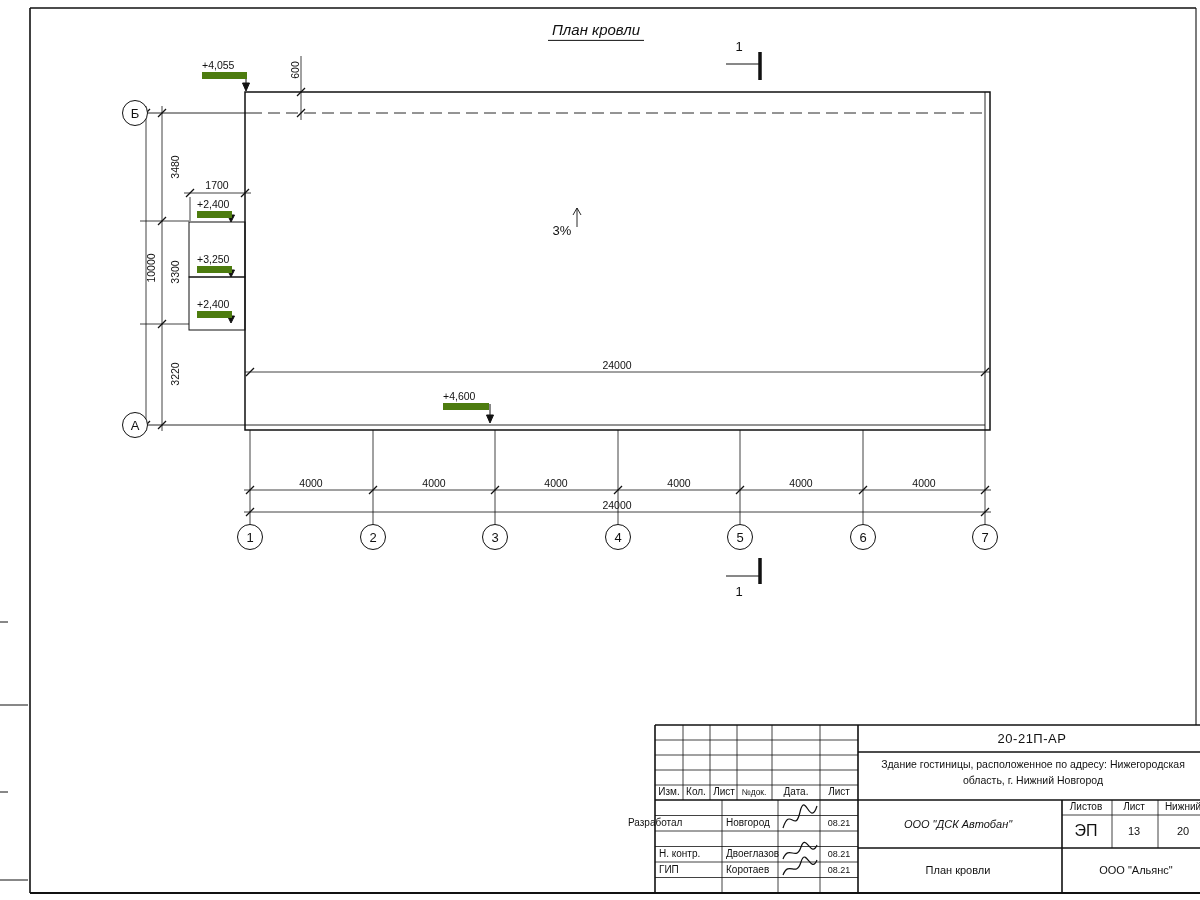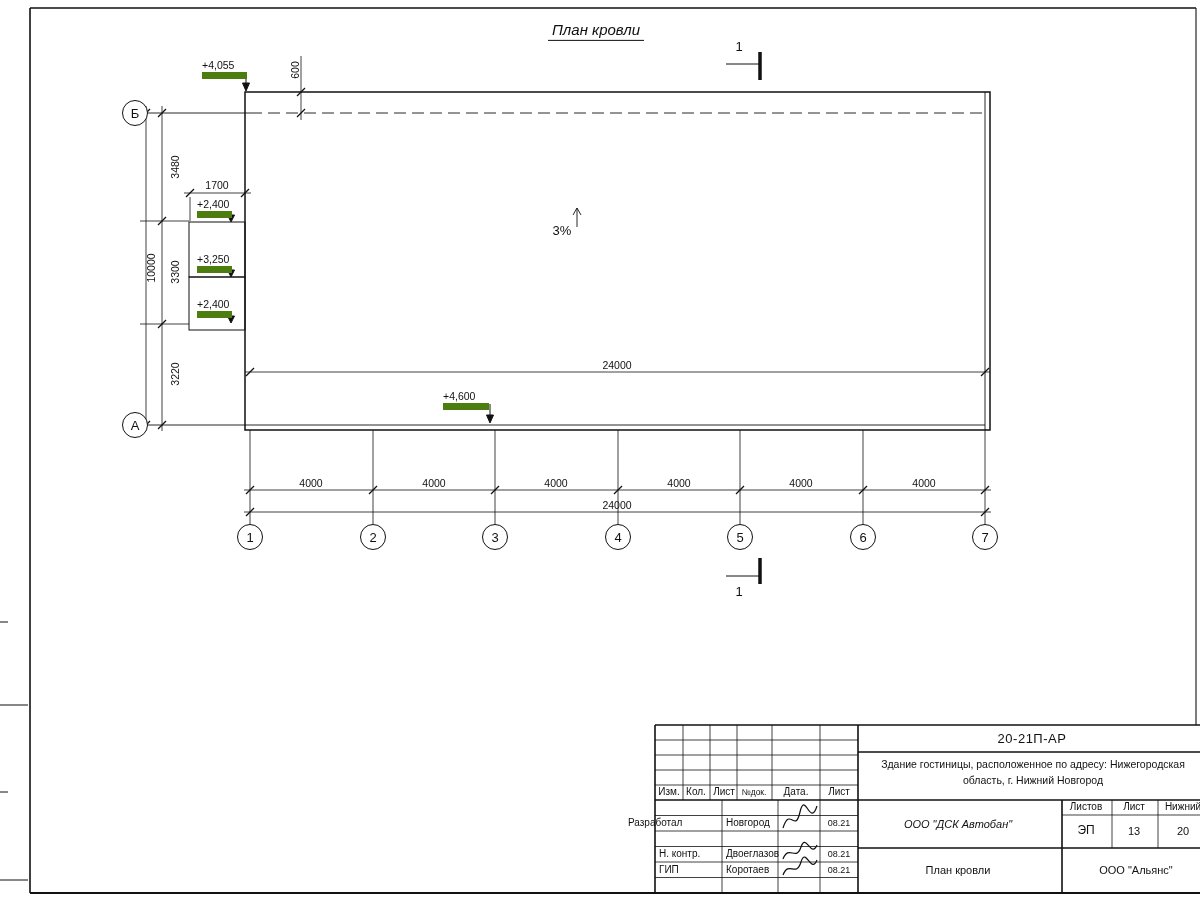--- a/index.html
+++ b/index.html
@@ -4,21 +4,21 @@
 <style>
   *{box-sizing:border-box;margin:0;padding:0}
   html,body{width:1200px;height:900px;background:#fff}
   body{font-family:"Liberation Sans",sans-serif;color:#111}
   .sheet{position:relative;width:1200px;height:900px;overflow:hidden;background:#fff}
   svg.linework{position:absolute;left:0;top:0}
   .lbl{position:absolute;white-space:nowrap;color:#111;line-height:1.15}
   .c{transform:translate(-50%,-50%)}
   .cr{transform:translate(-50%,-50%) rotate(-90deg)}
   .dim{font-size:10.5px}
-  .fs9{font-size:9px}.fs10{font-size:10px}.fs11{font-size:11px}.fs12{font-size:12px}.fs13{font-size:13px}
+  .fs9{font-size:9px}.fs10{font-size:10px}.fs11{font-size:11px}.fs12{font-size:16px}.fs13{font-size:13px}
   .title{font-size:15px;font-style:italic;border-bottom:1.2px solid #111;padding:0 4px 2px}
   .elev{font-size:10.5px;border-bottom:7px solid #4d7c0f;padding-bottom:1px}
   .bubble{position:absolute;width:26px;height:26px;border:1.2px solid #111;border-radius:50%;background:#fff;
           display:flex;align-items:center;justify-content:center;font-size:13px}
   .it{font-style:italic}
   .ctr{text-align:center}
   .ls{letter-spacing:.5px}
   .ndoc{font-size:8.5px}
 </style>
 </head>

